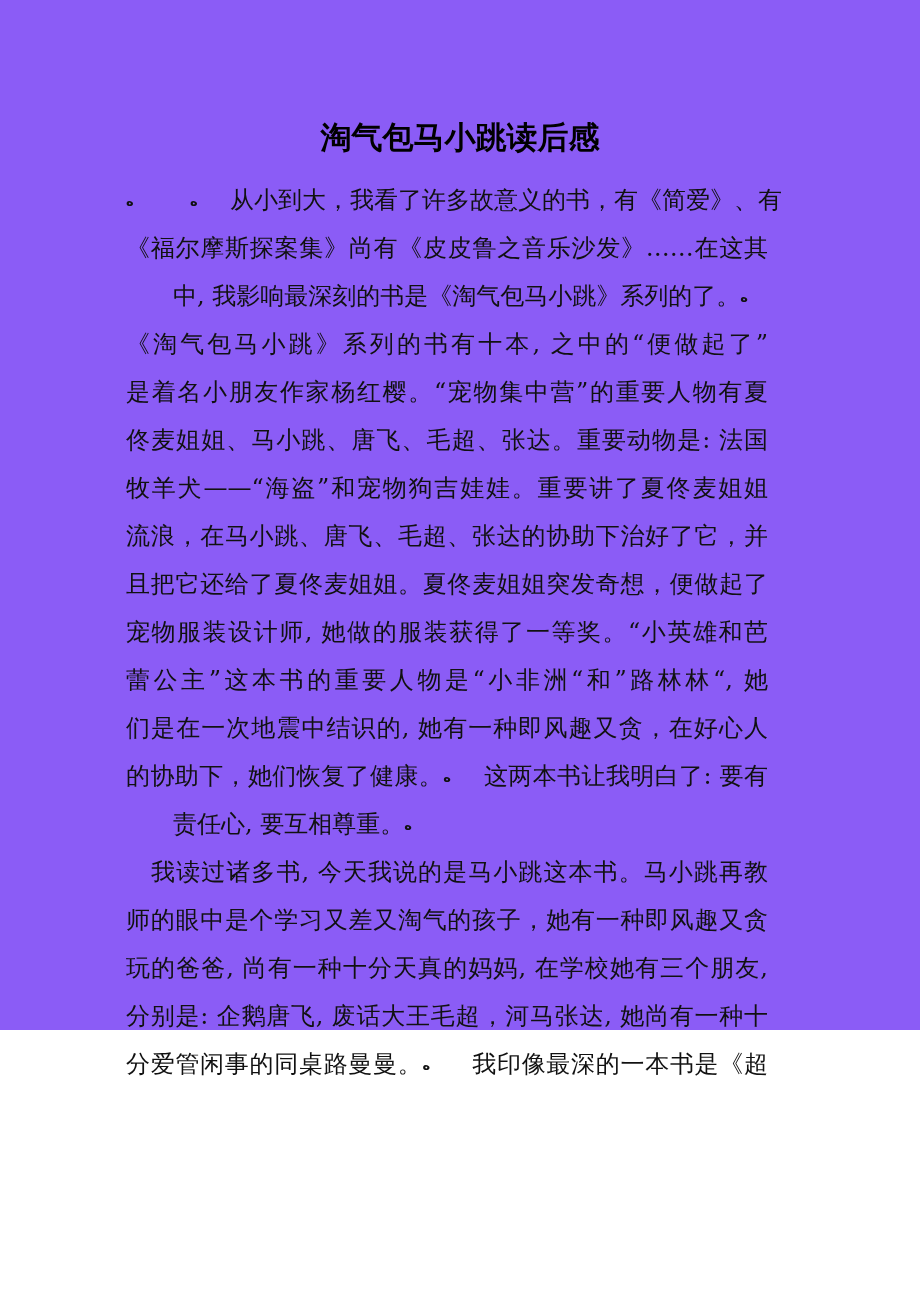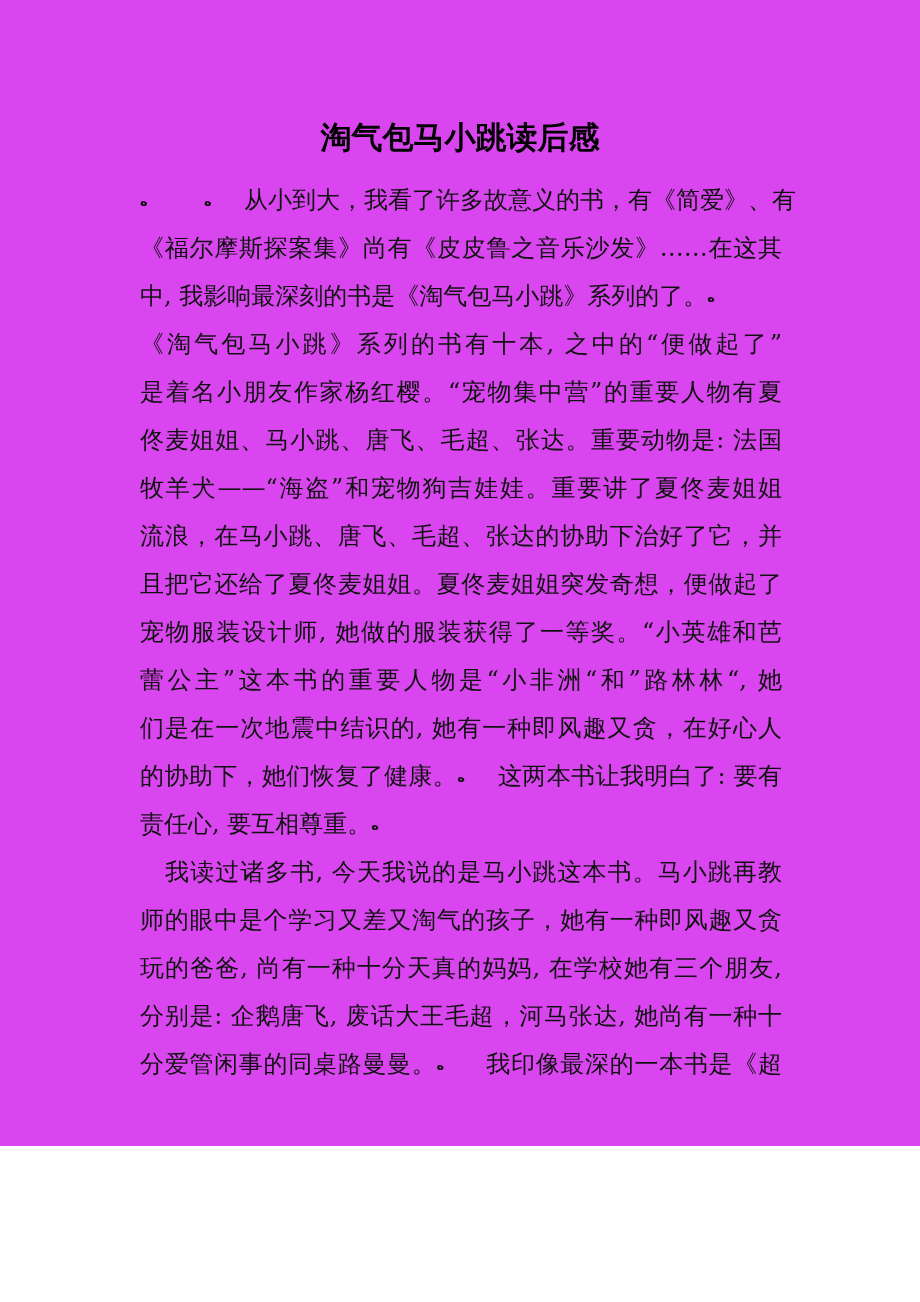--- a/index.html
+++ b/index.html
@@ -1,25 +1,25 @@
 <!DOCTYPE html>
 <html><head>
 <meta charset="utf-8">
 <style>
   html, body { margin: 0; padding: 0; background: #ffffff; }
   body { width: 920px; height: 1302px; position: relative; overflow: hidden;
          font-family: "DejaVu Serif", "Liberation Serif", serif; color: #111111; }
-  .page { position: absolute; left: 0; top: 0; width: 920px; height: 1146px; background: #d946ef; }
+  .page { position: absolute; left: 0; top: 0; width: 920px; height: 1030px; background: #8b5cf6; }
   .title { position: absolute; left: 0; top: 112px; width: 920px; text-align: center;
            font-family: "DejaVu Sans", "Liberation Sans", sans-serif; font-weight: bold;
            font-size: 31px; line-height: 50px; color: #000000; letter-spacing: 0px; }
-  .body { position: absolute; left: 140px; top: 176px; width: 642px; }
+  .body { position: absolute; left: 126px; top: 176px; width: 642px; }
   .line { height: 48px; line-height: 48px; font-size: 24px; white-space: nowrap;
           text-align: justify; text-align-last: justify; }
-  .line.last { text-align-last: left; }
+  .line.last { text-align-last: left; margin-left: 47px; }
   .mark { display: inline-block; font-size: 13px; font-weight: bold; vertical-align: middle;
           width: 16px; text-align: center; font-family: "DejaVu Sans", sans-serif; }
 </style>
 </head>
 <body>
 
 <div class="page">
   <div class="title">淘气包马小跳读后感</div>
   <div class="body">
     <div class="line"><span class="mark">ه</span>　　<span class="mark">ه</span>　从小到大，我看了许多故意义的书，有《简爱》、有</div>

